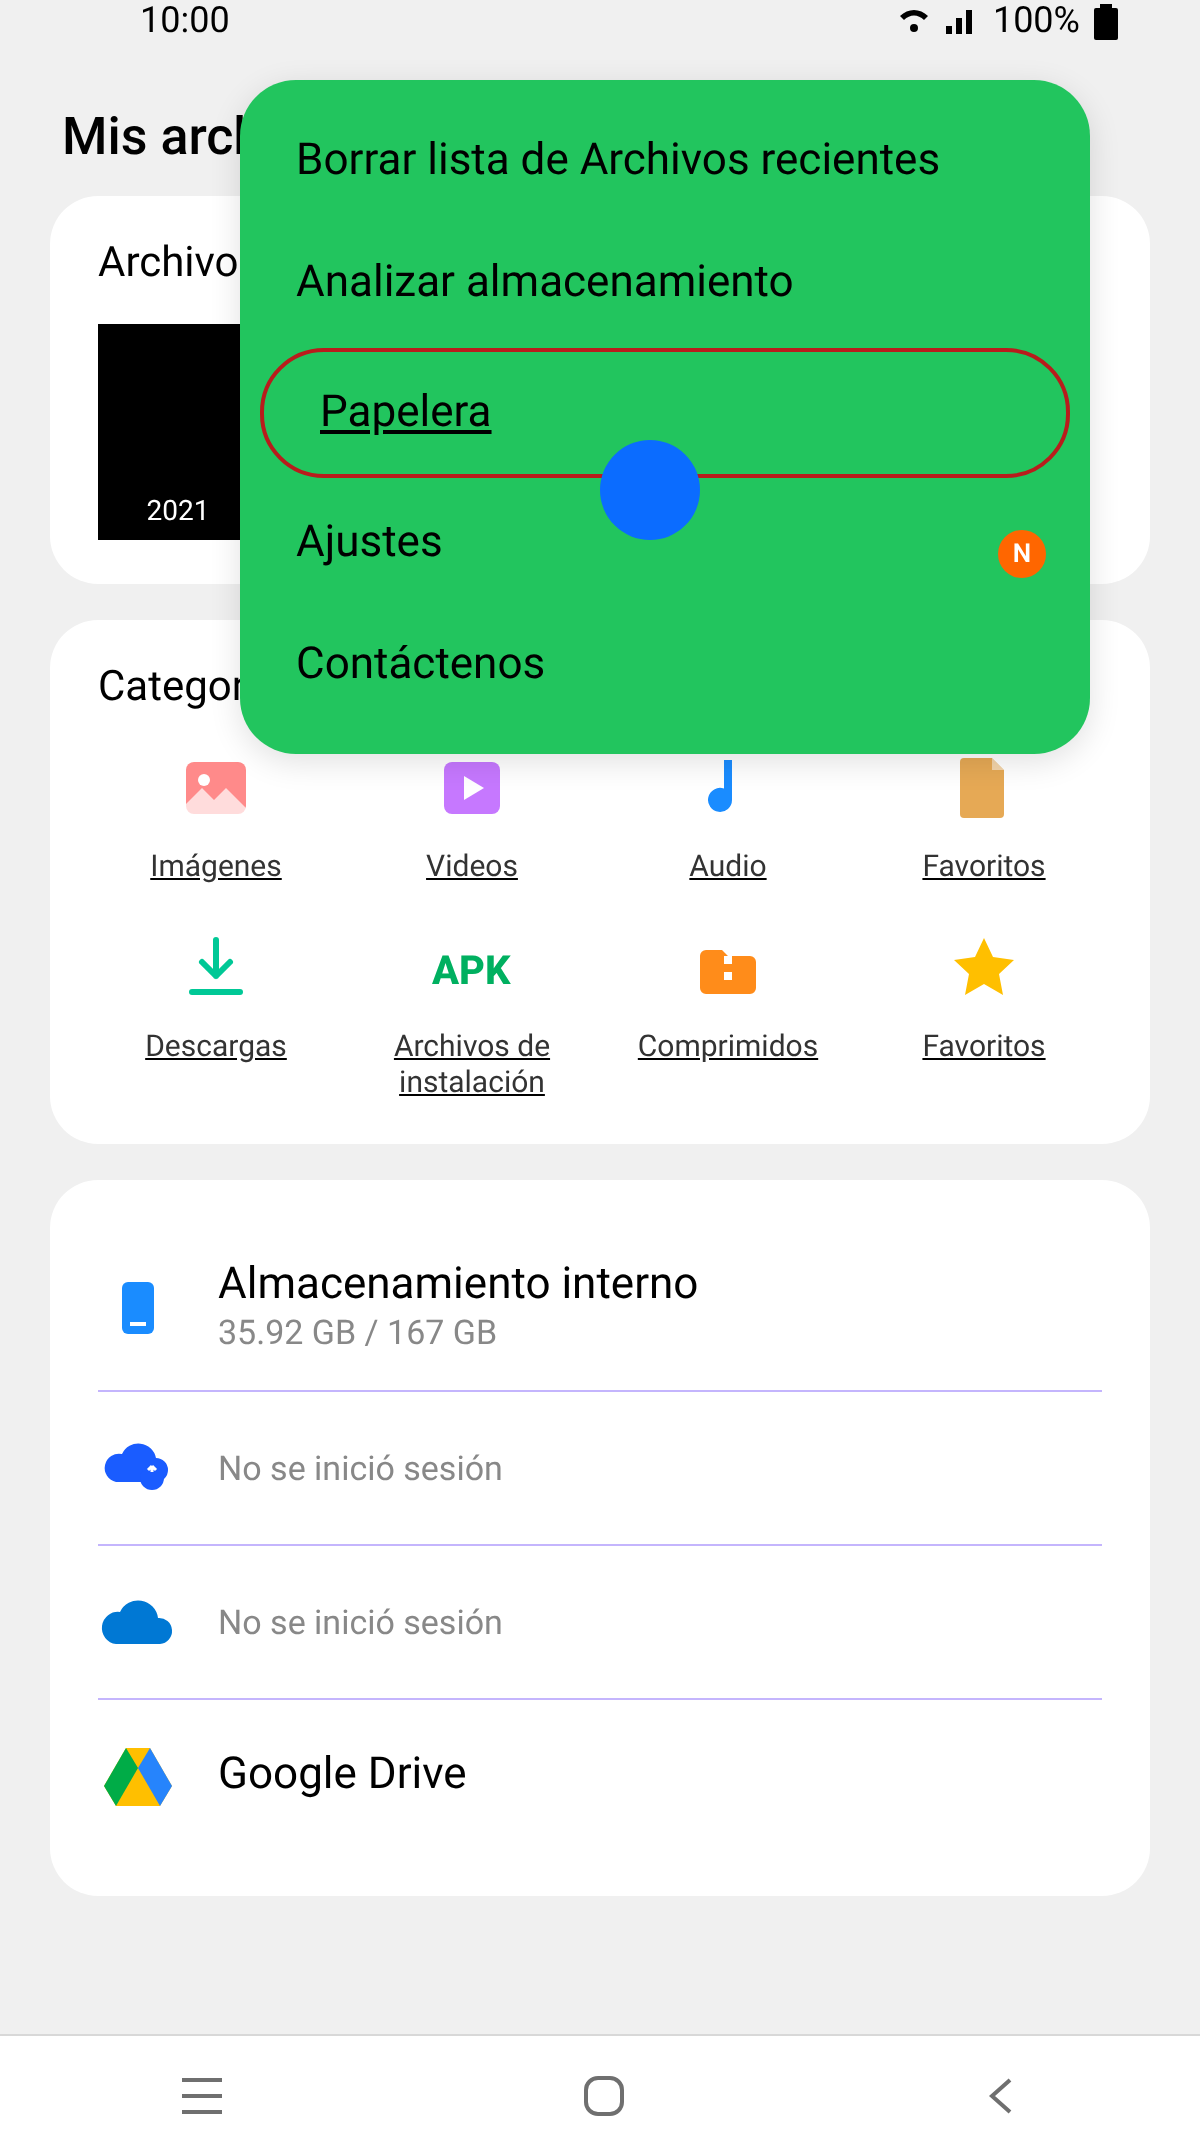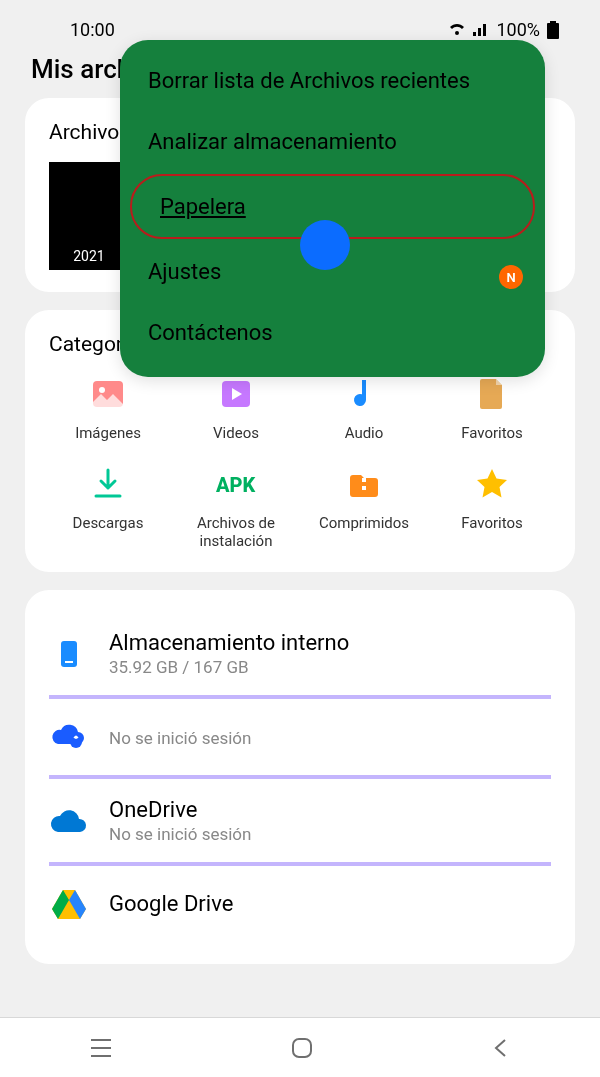--- a/index.html
+++ b/index.html
@@ -1,35 +1,35 @@
 <!DOCTYPE html>
 <html><head>
 <meta charset="utf-8">
 <style>
 * { margin: 0; padding: 0; box-sizing: border-box; font-family: -apple-system, BlinkMacSystemFont, "Segoe UI", Roboto, sans-serif; }
 body { background: #f5f5f5; display: flex; justify-content: center; }
 .phone { width: 600px; height: 1077px; background: #f0f0f0; position: relative; overflow: hidden; }
-.status-bar { height: 40px; display: flex; justify-content: space-between; align-items: flex-end; padding: 0 40px 0 70px; font-size: 18px; color: #000; }
+.status-bar { height: 40px; display: flex; justify-content: space-between; align-items: flex-start; padding: 0 40px 0 70px; font-size: 18px; color: #000; }
 .status-right { display: flex; align-items: center; gap: 6px; }
 .content { padding: 0 25px; }
 .app-title { font-size: 26px; font-weight: 500; color: #000; padding: 14px 6px; }
 .card { background: #fff; border-radius: 24px; padding: 22px 24px; margin-bottom: 18px; }
 .section-title { font-size: 21px; color: #000; margin-bottom: 18px; }
 .recent-thumb { width: 80px; height: 108px; background: #000; color: #fff; display: flex; align-items: flex-end; justify-content: center; font-size: 14px; padding-bottom: 6px; }
-.cat-grid { display: grid; grid-template-columns: repeat(4, 1fr); gap: 22px 10px; }
+.cat-grid { display: grid; grid-template-columns: repeat(4, 1fr); gap: 22px 10px; text-decoration: underline; }
 .cat-item { display: flex; flex-direction: column; align-items: center; gap: 10px; }
 .cat-icon { width: 40px; height: 40px; display: flex; align-items: center; justify-content: center; }
 .cat-label { font-size: 15px; color: #333; text-align: center; line-height: 1.2; }
-.storage-item { display: flex; align-items: center; gap: 20px; padding: 18px 0; border-bottom: 4px solid #c4b5fd; }
+.storage-item { display: flex; align-items: center; gap: 20px; padding: 18px 0; border-bottom: 1px solid #c4b5fd; }
 .storage-item:last-child { border-bottom: none; }
 .storage-icon { width: 40px; height: 40px; display: flex; align-items: center; justify-content: center; }
 .storage-text { flex: 1; }
 .storage-title { font-size: 22px; color: #000; }
 .storage-sub { font-size: 17px; color: #888; margin-top: 2px; }
-.popup { position: absolute; top: 40px; left: 120px; right: 55px; background: #15803d; border-radius: 28px; box-shadow: 0 4px 16px rgba(0,0,0,0.12); padding: 10px 0 14px 0; }
+.popup { position: absolute; top: 40px; left: 120px; right: 55px; background: #22c55e; border-radius: 28px; box-shadow: 0 4px 16px rgba(0,0,0,0.12); padding: 10px 0 14px 0; }
 .popup-item { padding: 18px 28px; font-size: 22px; color: #000; position: relative; }
 .popup-item.highlight { border: 2px solid #b91c1c; border-radius: 32px; margin: 2px 10px; text-decoration: underline; }
 .badge-n { position: absolute; right: 22px; top: 24px; width: 24px; height: 24px; background: #ff6600; border-radius: 50%; color: #fff; font-size: 13px; display: flex; align-items: center; justify-content: center; font-weight: 600; }
 .touch-dot { position: absolute; width: 50px; height: 50px; background: #0b6cff; border-radius: 50%; left: 300px; top: 220px; z-index: 10; }
 .nav-bar { position: absolute; bottom: 0; left: 0; right: 0; height: 60px; background: #fff; display: flex; justify-content: space-around; align-items: center; border-top: 1px solid #d8d8d8; }
 .nav-icon { opacity: 0.7; }
 </style>
 </head>
 <body>
 
@@ -163,21 +163,20 @@
             <div class="storage-sub">No se inició sesión</div>
           </div>
         </div>
         <div class="storage-item">
           <div class="storage-icon">
             <svg width="40" height="28" viewBox="0 0 40 28">
               <path d="M30 12a10 10 0 00-19-3A8 8 0 009 25h22a6.5 6.5 0 00-1-13z" fill="#0078d4"></path>
             </svg>
           </div>
           <div class="storage-text">
-            <div class="storage-title">OneDrive</div>
             <div class="storage-sub">No se inició sesión</div>
           </div>
         </div>
         <div class="storage-item">
           <div class="storage-icon">
             <svg width="36" height="32" viewBox="0 0 36 32">
               <path d="M12 2h12l11 19-6 10H7L1 21z" fill="#ffbf00"></path>
               <path d="M12 2L1 21l6 10 11-19z" fill="#00ac47"></path>
               <path d="M24 2l11 19-6 10-11-19z" fill="#2684fc"></path>
             </svg>

